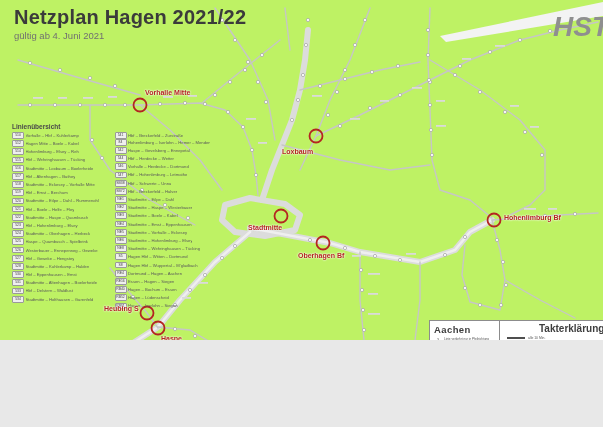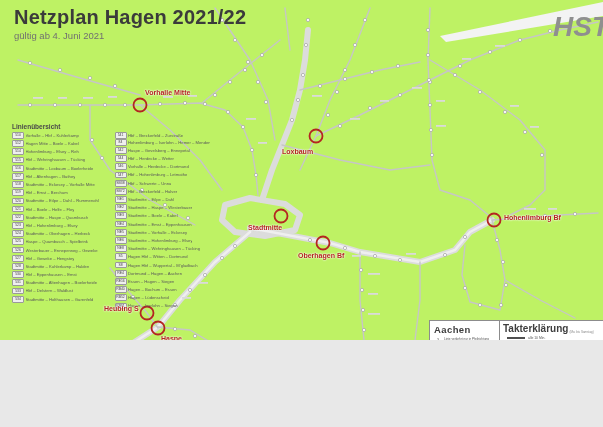--- a/index.html
+++ b/index.html
@@ -34,21 +34,21 @@
               background:#fff;z-index:6;padding:3px 3px 2px 4px;box-sizing:content-box;}
   .legend-title{font-size:9.5px;font-weight:bold;color:#3e3e3e;letter-spacing:.4px;margin-bottom:2px;}
   .legend-items{background:linear-gradient(#bdbdbd,#bdbdbd) 3.5px 2px/1px 92% no-repeat;}
   .legend-item{display:flex;align-items:center;gap:2px;margin-bottom:2.2px;}
   .legend-glyph{flex:0 0 8px;font-size:5px;color:#6a6a6a;text-align:center;line-height:5px;}
   .legend-text{font-size:3.1px;color:#555;line-height:1.15;}
 
   
   .takt-box{position:absolute;left:499px;top:320px;width:98px;height:101px;border:1px solid #8c8c8c;
             background:#fff;z-index:6;padding:2px 3px;box-sizing:content-box;}
-  .takt-title-row{display:flex;align-items:flex-end;gap:1px;}
+  .takt-title-row{display:flex;align-items:center;gap:1px;margin-left:36px;}
   .takt-title{font-size:10px;font-weight:bold;color:#3e3e3e;}
   .takt-sub{font-size:3px;color:#888;}
   .freq-row{display:flex;align-items:center;gap:3px;margin:1.6px 0 0 4px;}
   .freq-bar{width:18px;}
   .fb10{border-top:2.6px solid #4f4f4f;}
   .fb15{border-top:2px solid #6f6f6f;}
   .fb20{border-top:1.3px solid #909090;}
   .fb60{border-top:1px solid #ababab;}
   .fbE{border-top:1px dashed #9a9a9a;}
   .freq-label{font-size:3.4px;color:#555;white-space:nowrap;}

